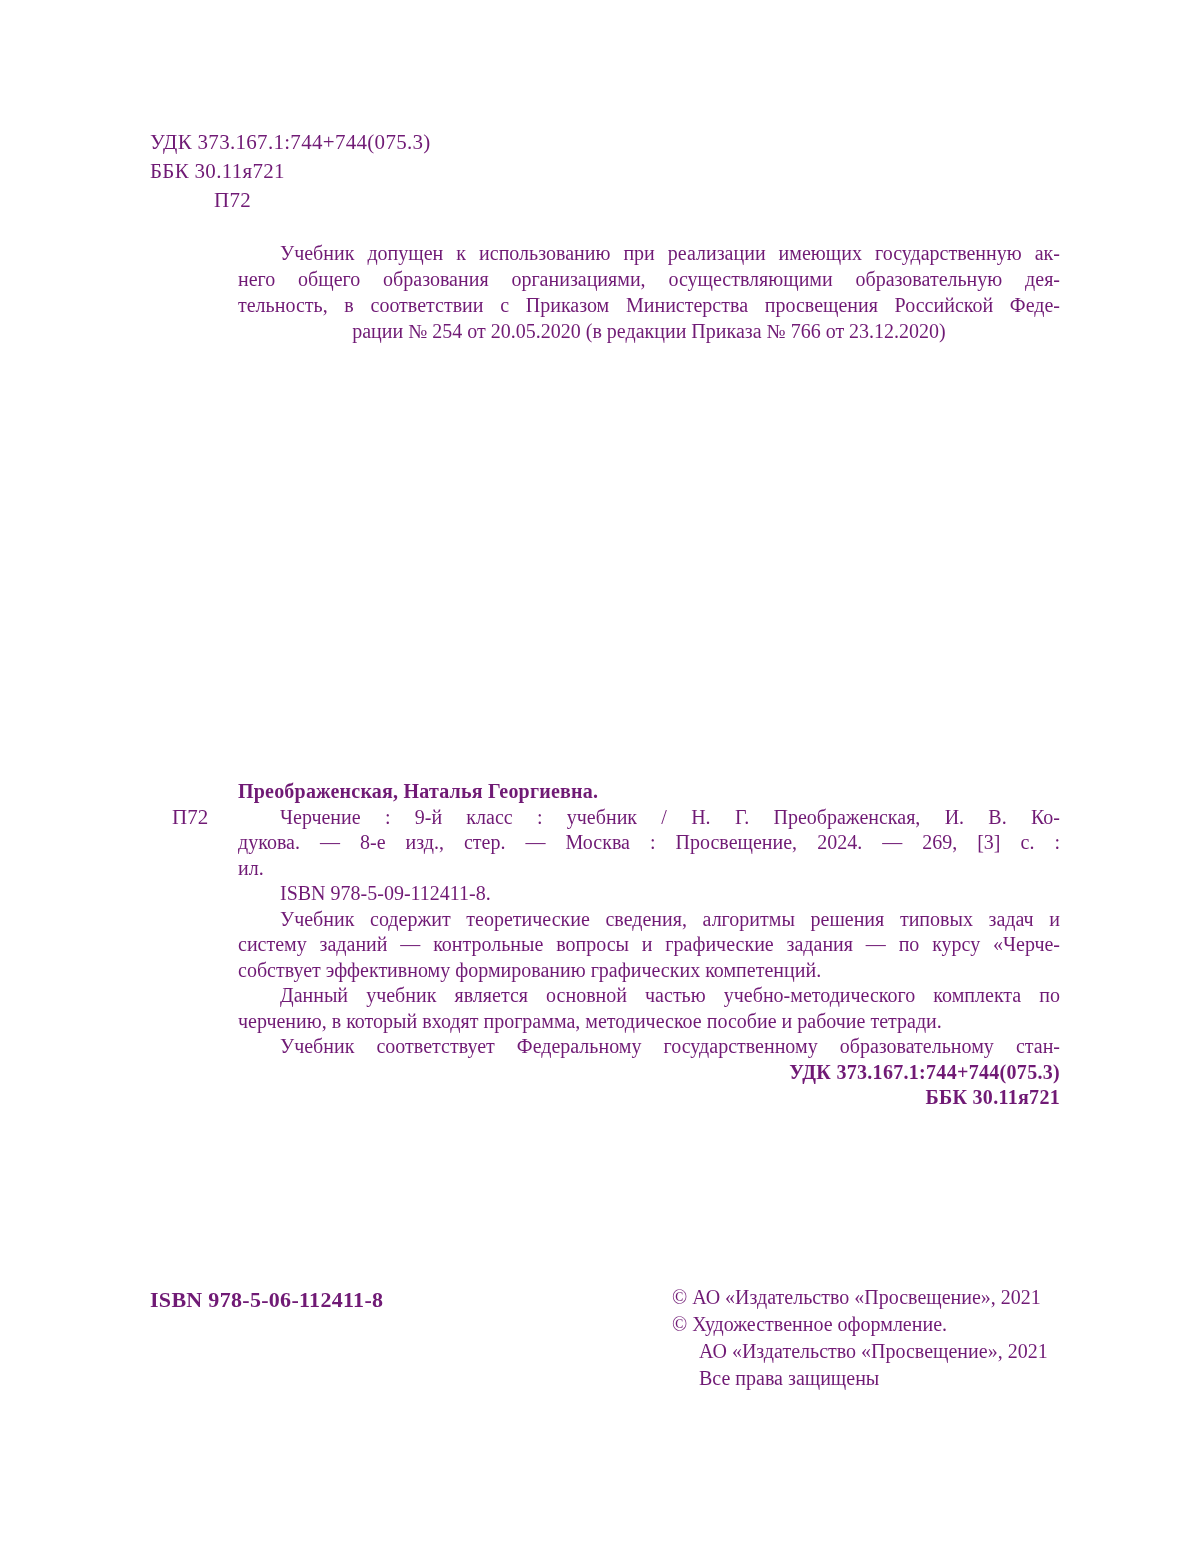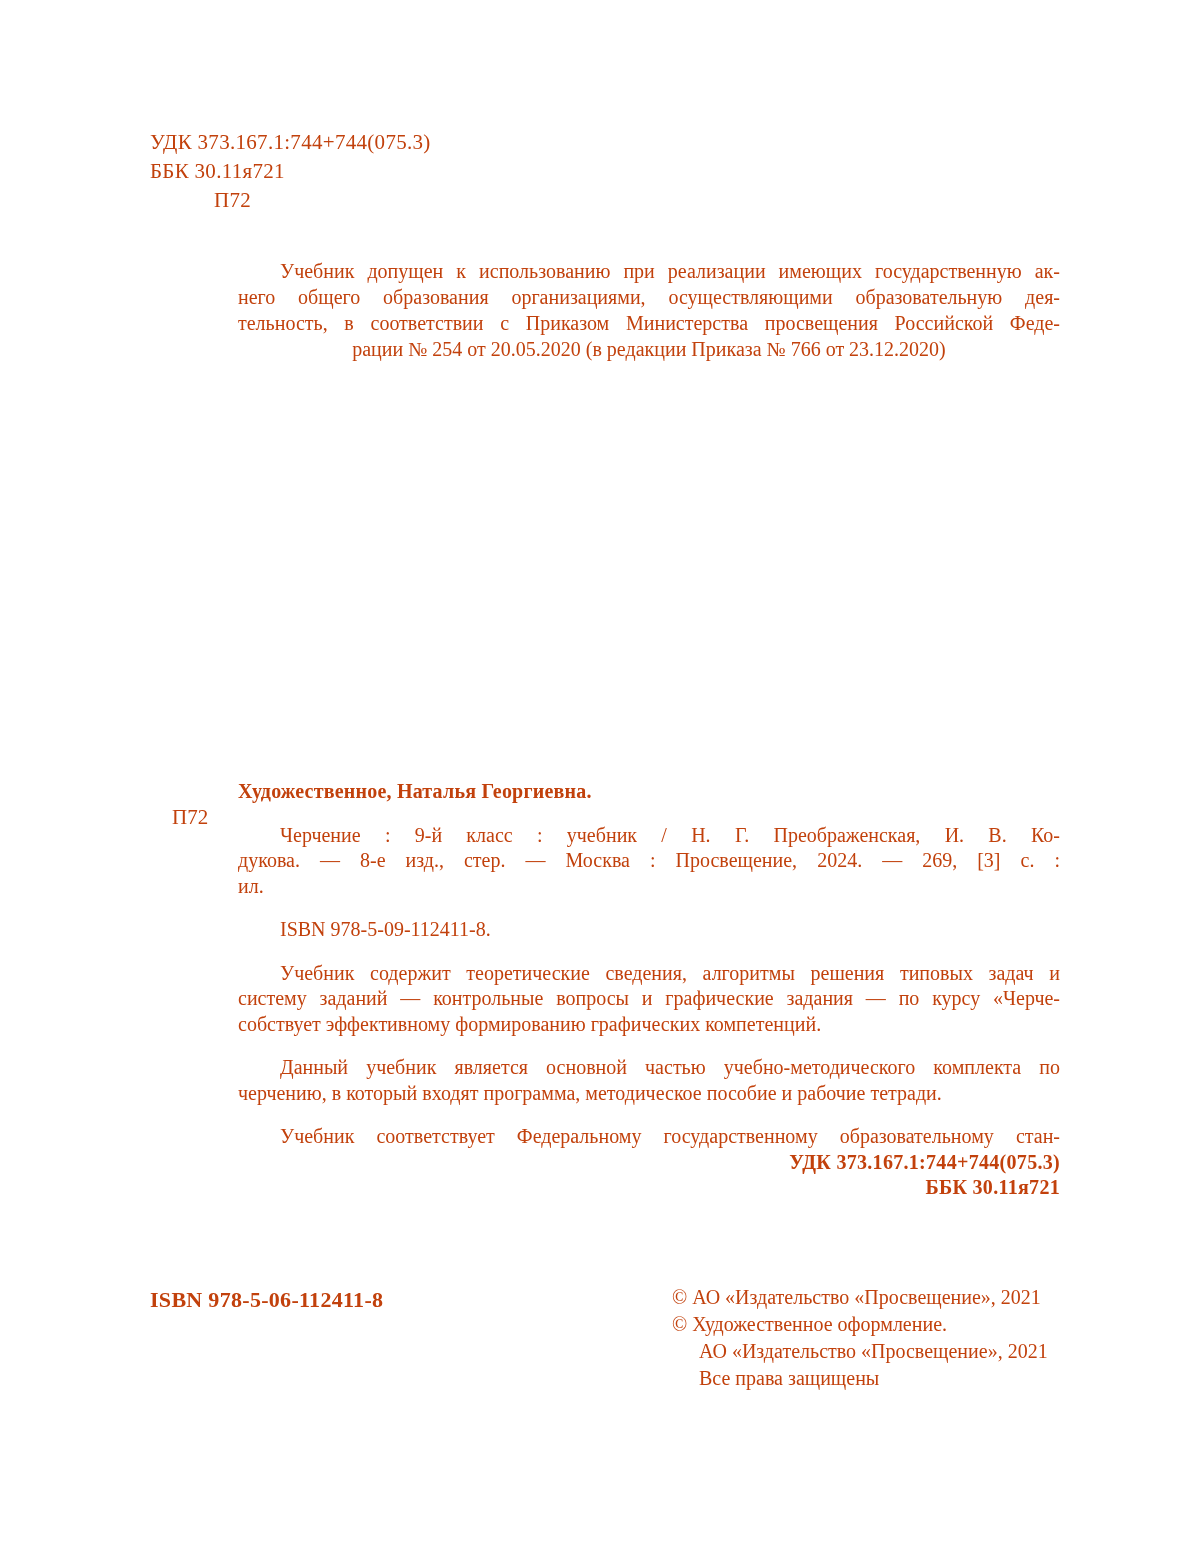--- a/index.html
+++ b/index.html
@@ -2,21 +2,21 @@
 <html><head>
 <meta charset="utf-8">
 <style>
   * { margin: 0; padding: 0; box-sizing: border-box; }
   html, body { background: #e8e8e8; }
   .page {
     position: relative;
     width: 1200px;
     height: 1549px;
     background: #ffffff;
-    color: #c2410c;
+    color: #701a75;
     font-family: "Liberation Serif", "DejaVu Serif", serif;
     font-size: 20px;
     overflow: hidden;
     margin: 0 auto;
   }
   .abs { position: absolute; }
 
   
   .top-codes {
     left: 150px; top: 128px;
@@ -36,21 +36,21 @@
   .card-code { left: 172px; top: 805px; font-size: 21px; }
   .card {
     left: 238px; top: 779px; width: 822px;
     line-height: 25.5px;
   }
   .card .author { font-weight: bold; letter-spacing: 0.2px; }
 
   .line { min-height: 25.5px; }
   .admission .line { min-height: 26px; text-align: center; }
   .fill { text-align: justify; text-align-last: justify; }
-  .indent { text-indent: 42px; margin-top: 18px; }
+  .indent { text-indent: 42px; }
   .right-bold {
     text-align: right;
     font-weight: bold;
     letter-spacing: 0.3px;
   }
 
   
   .footer-isbn {
     left: 150px; top: 1287px;
     font-size: 22px;
@@ -79,21 +79,21 @@
   <div class="abs admission">
     <div class="line fill indent">Учебник допущен к использованию при реализации имеющих государственную ак-</div>
     <div class="line fill">него общего образования организациями, осуществляющими образовательную дея-</div>
     <div class="line fill">тельность, в соответствии с Приказом Министерства просвещения Российской Феде-</div>
     <div class="line">рации № 254 от 20.05.2020 (в редакции Приказа № 766 от 23.12.2020)</div>
   </div>
 
   <div class="abs card-code">П72</div>
 
   <div class="abs card">
-    <div class="line author">Художественное, Наталья Георгиевна.</div>
+    <div class="line author">Преображенская, Наталья Георгиевна.</div>
 
     <div class="line fill indent">Черчение : 9-й класс : учебник / Н. Г. Преображенская, И. В. Ко-</div>
     <div class="line fill">дукова. — 8-е изд., стер. — Москва : Просвещение, 2024. — 269, [3] с. :</div>
     <div class="line">ил.</div>
 
     <div class="line indent">ISBN 978-5-09-112411-8.</div>
 
     <div class="line fill indent">Учебник содержит теоретические сведения, алгоритмы решения типовых задач и</div>
     <div class="line fill">систему заданий — контрольные вопросы и графические задания — по курсу «Черче-</div>
     <div class="line">собствует эффективному формированию графических компетенций.</div>

